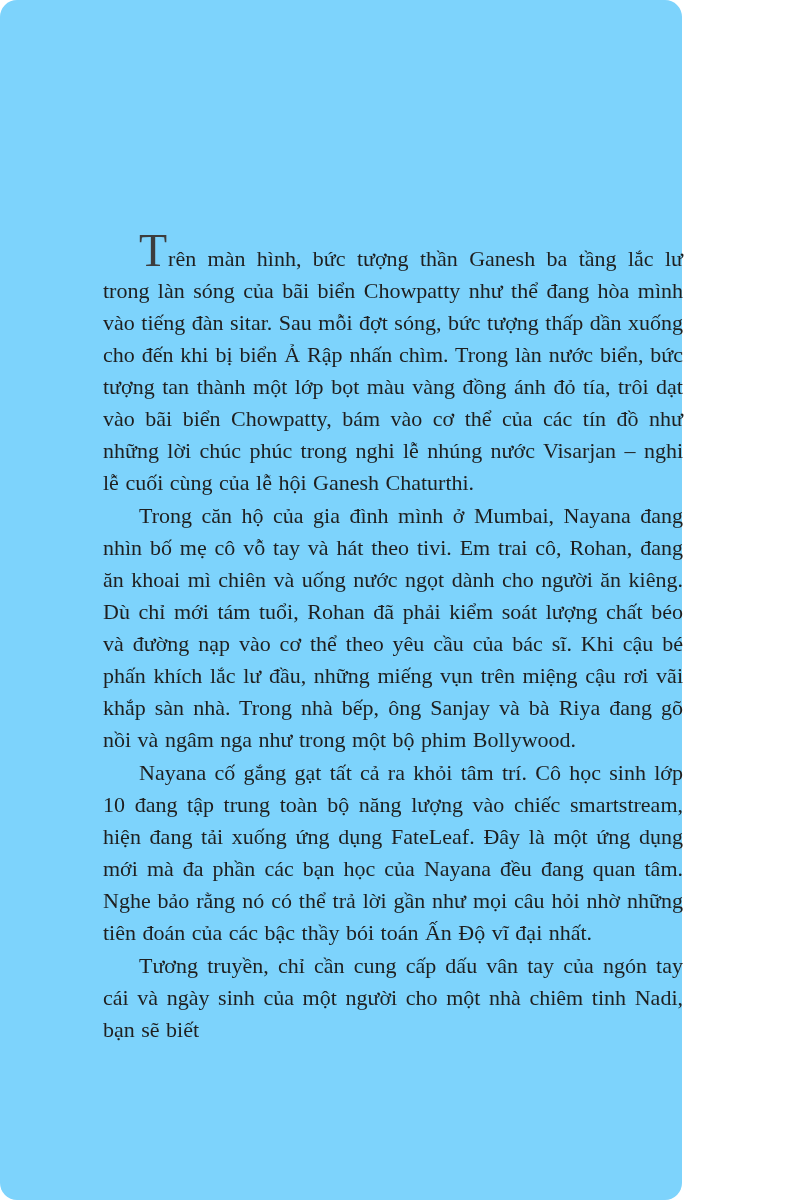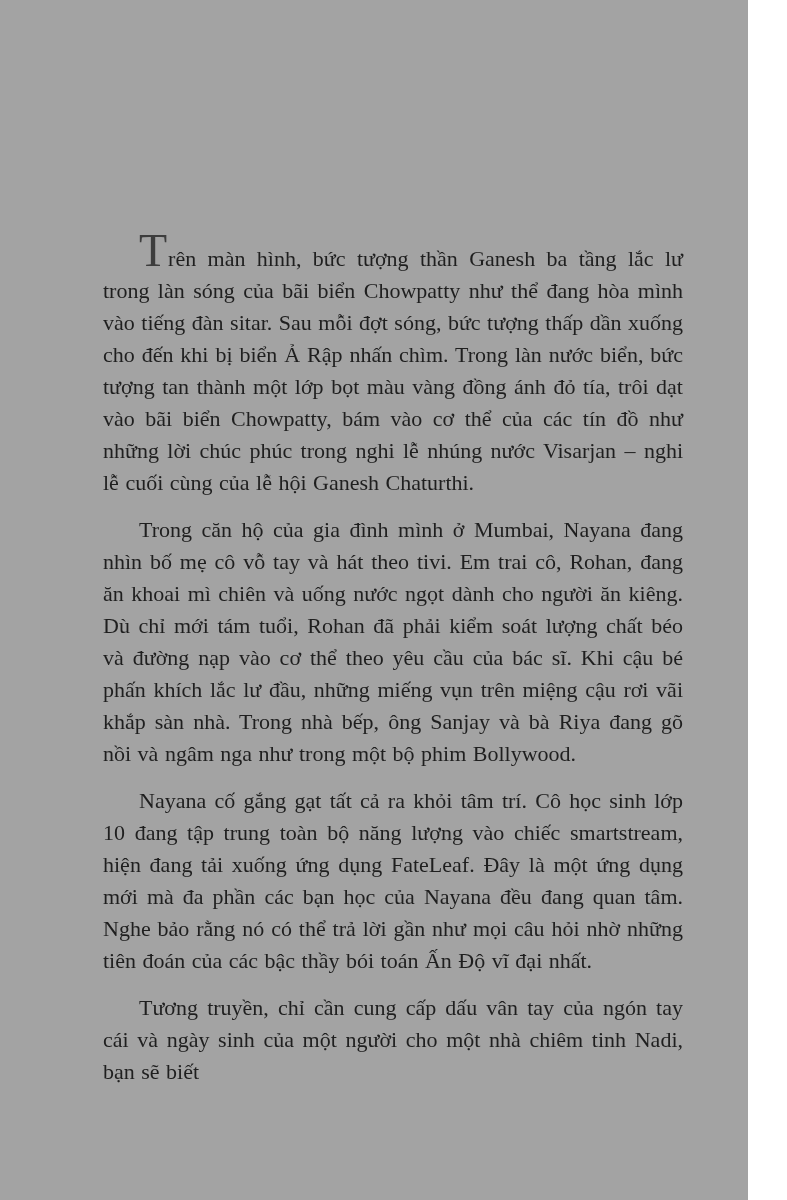--- a/index.html
+++ b/index.html
@@ -8,42 +8,43 @@
   }
   body {
     width: 787px;
     height: 1200px;
     background: #ffffff;
     overflow: hidden;
     font-family: "Liberation Serif", "DejaVu Serif", serif;
   }
   .page {
     position: relative;
-    width: 748px;
+    width: 682px;
     height: 1200px;
-    background: #a3a3a3;
+    background: #7dd3fc;
+    border-radius: 17px;
   }
   .text-block {
     position: absolute;
     left: 103px;
     top: 243px;
     width: 580px;
     color: #1f1f1f;
   }
   .para {
     margin: 0;
     font-size: 22px;
     line-height: 32px;
     text-align: justify;
     text-indent: 36px;
     color: #1f1f1f;
     word-spacing: 1px;
   }
   .para + .para {
-    margin-top: 15px;
+    margin-top: 1px;
   }
   .dropcap {
     font-size: 46px;
     line-height: 0;
     color: #3d3d3d;
     letter-spacing: 1px;
   }
 </style>
 </head>
 <body>

